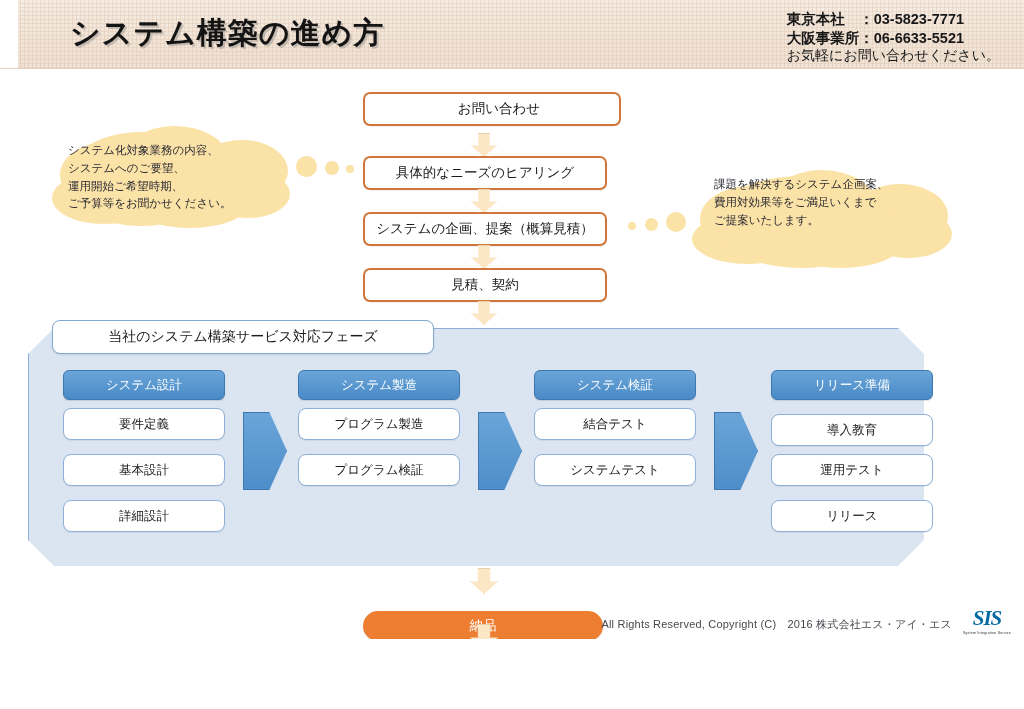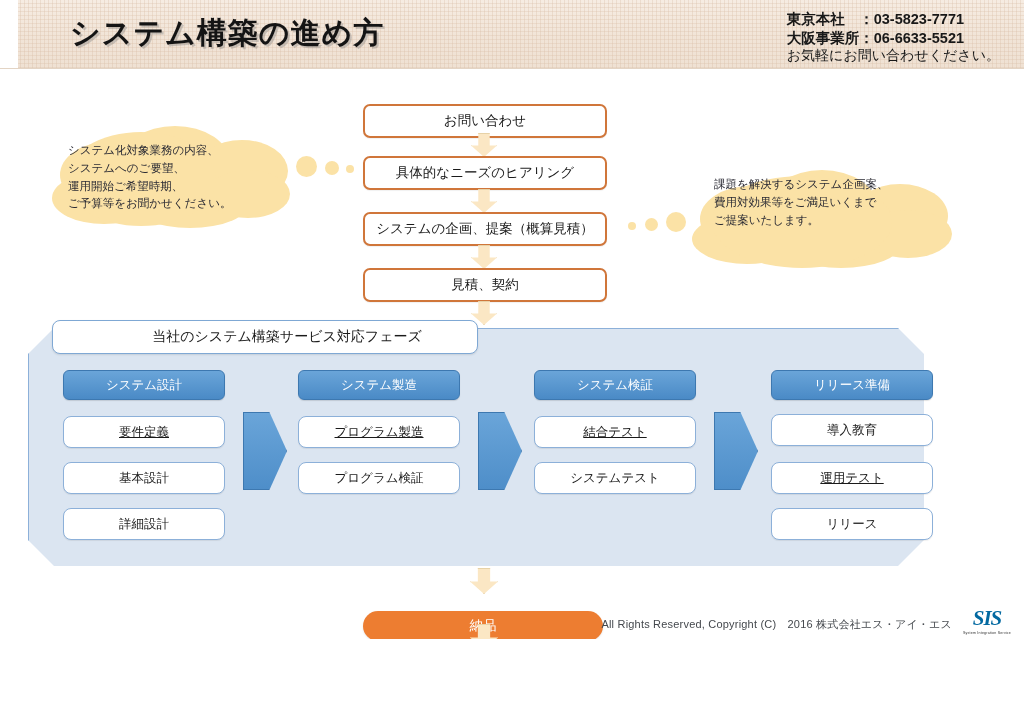--- a/index.html
+++ b/index.html
@@ -72,39 +72,38 @@
     border:1px solid #8cb0d9;
     clip-path:polygon(0px 26px, 26px 0px, 870px 0px, 896px 26px, 896px 212px, 870px 238px, 26px 238px, 0px 212px);
   }
   .phase-label{
     position:absolute;left:52px;top:320px;width:380px;height:32px;
     background:#ffffff;border:1px solid #7fa8d4;border-radius:8px;
     display:flex;align-items:center;justify-content:center;
     font-size:14px;color:#1b1b1b;white-space:nowrap;
     box-shadow:0 1px 2px rgba(0,0,0,.10);
     z-index:5;
-    padding-left:44px;
   }
   .col{position:absolute;top:370px;width:160px;}
   .col-head{
     width:160px;height:28px;
     background:linear-gradient(180deg,#6aa5d9 0%,#4a8ac6 100%);
     border:1px solid #3d78b0;border-radius:6px;
     display:flex;align-items:center;justify-content:center;
     color:#ffffff;font-size:12.5px;white-space:nowrap;
     box-shadow:0 1px 1px rgba(0,0,0,.12);
   }
   .task{
     width:160px;height:30px;margin-top:14px;
     background:#ffffff;border:1px solid #8cb0d9;border-radius:8px;
     display:flex;align-items:center;justify-content:center;
     font-size:12.5px;color:#1a1a1a;white-space:nowrap;
     box-shadow:0 1px 1px rgba(0,0,0,.07);
   }
-  .task.first{margin-top:16px;text-decoration:underline;}
+  .task.first{margin-top:8px;}
   .chev{
     position:absolute;top:412px;width:42px;height:76px;
     background:linear-gradient(180deg,#6aa5d9 0%,#4e8ec9 100%);
     border:1px solid #3d78b0;
     clip-path:polygon(0% 0%, 60% 0%, 100% 50%, 60% 100%, 0% 100%);
   }
 
   
   .pill{
     position:absolute;left:363px;width:240px;height:30px;
@@ -179,21 +178,21 @@
     <div class="dot" style="left:666px;top:212px;width:20px;height:20px;"></div>
     <div class="dot" style="left:645px;top:218px;width:13px;height:13px;"></div>
     <div class="dot" style="left:628px;top:222px;width:8px;height:8px;"></div>
     <div class="txt" style="left:714px;top:176px;">
       <div>課題を解決するシステム企画案、</div>
       <div>費用対効果等をご満足いくまで</div>
       <div>ご提案いたします。</div>
     </div>
   </div>
 
-  <div class="flowbox" style="top:104px;">お問い合わせ</div>
+  <div class="flowbox" style="top:92px;padding-left:14px;">お問い合わせ</div>
   <div class="down-arrow" style="top:133px;"></div>
   <div class="flowbox" style="top:156px;">具体的なニーズのヒアリング</div>
   <div class="down-arrow" style="top:189px;"></div>
   <div class="flowbox" style="top:212px;">システムの企画、提案（概算見積）</div>
   <div class="down-arrow" style="top:245px;"></div>
   <div class="flowbox" style="top:268px;">見積、契約</div>
   <div class="down-arrow" style="top:301px;"></div>
 
   <div class="phase-container"></div>
   <div class="phase-label">当社のシステム構築サービス対応フェーズ</div>

